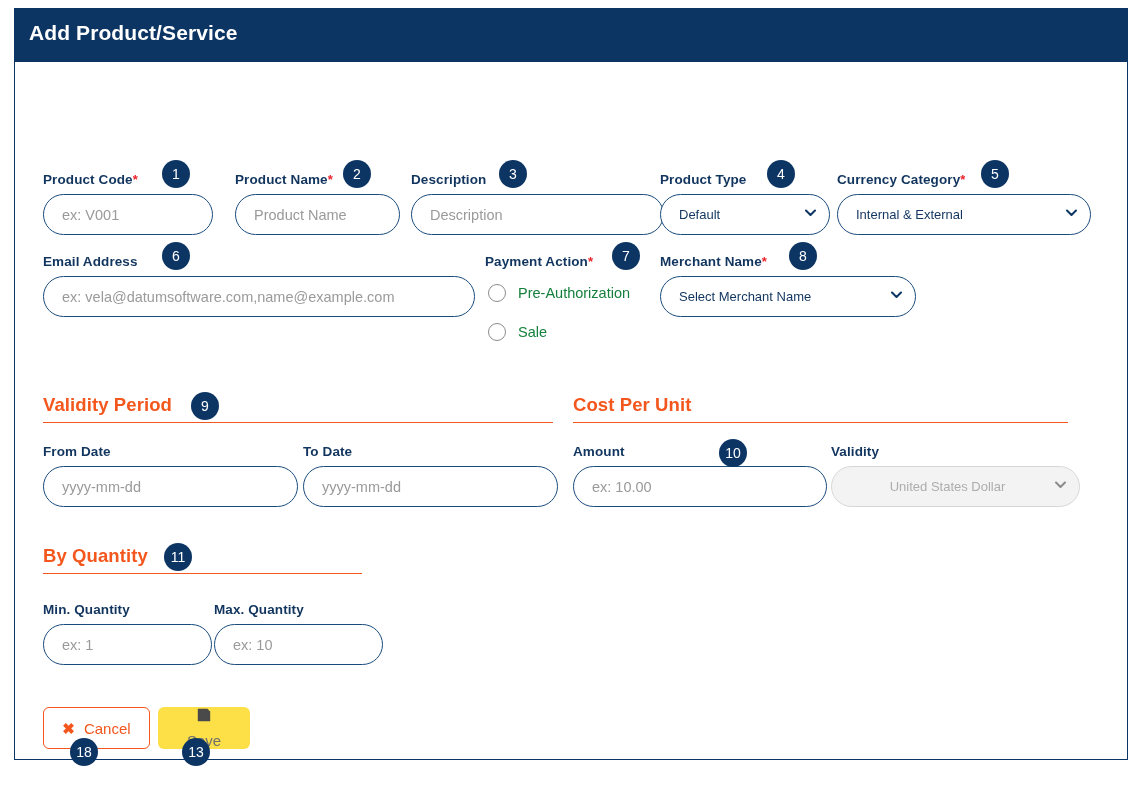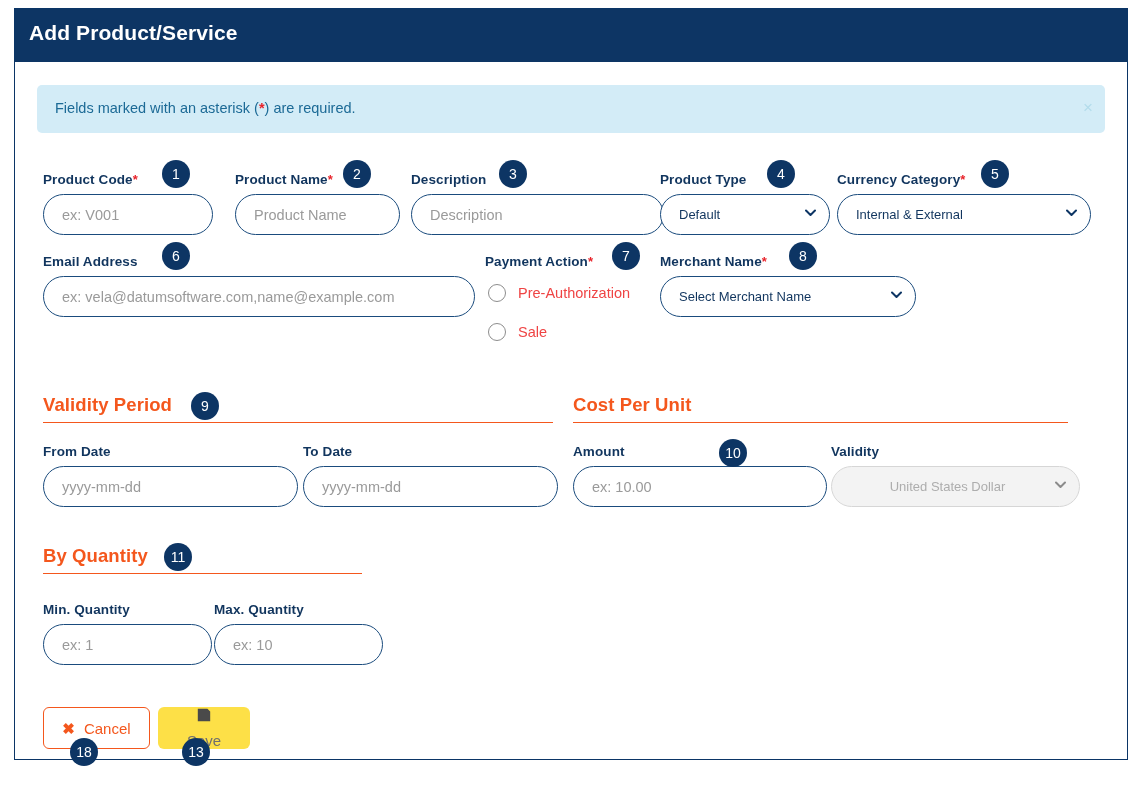--- a/index.html
+++ b/index.html
@@ -194,21 +194,21 @@
     border-radius: 50%;
     box-sizing: border-box;
     background: #fff;
     cursor: pointer;
   }
   .radio-lbl {
     position: absolute;
     left: 30px;
     top: 1px;
     font-size: 14.5px;
-    color: #ef4444;
+    color: #15803d;
     white-space: nowrap;
   }
 
   
   .section {
     position: absolute;
   }
   .section-title {
     position: absolute;
     left: 0;
@@ -267,24 +267,20 @@
 <body>
 
 <div class="panel">
 
   <div class="panel-header">
     <div class="panel-header-title">Add Product/Service</div>
   </div>
 
   <div class="panel-body">
 
-    <div class="alert">
-      <div class="alert-text"><span>Fields marked with an asterisk (</span><span class="req-star">*</span><span>) are required.</span></div>
-      <div class="alert-close">×</div>
-    </div>
 
     <div class="fld" style="left:28px; top:110px; width:170px;">
       <div class="lbl"><span>Product Code</span><span class="req-star">*</span></div>
       <input class="inp" style="width: 170px;" placeholder="ex: V001">
     </div>
     <div class="badge" style="left:147px; top:98px;">1</div>
 
     <div class="fld" style="left:220px; top:110px; width:165px;">
       <div class="lbl"><span>Product Name</span><span class="req-star">*</span></div>
       <input class="inp" style="width: 165px;" placeholder="Product Name">

